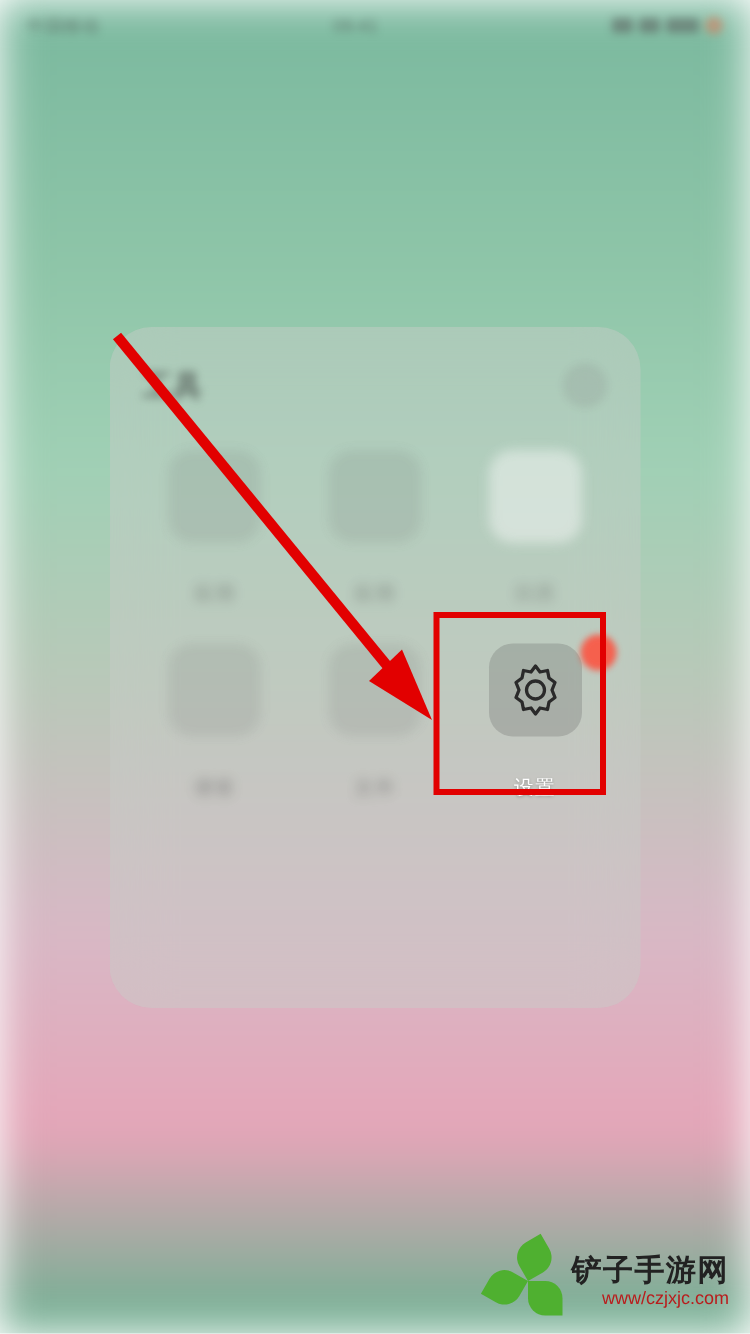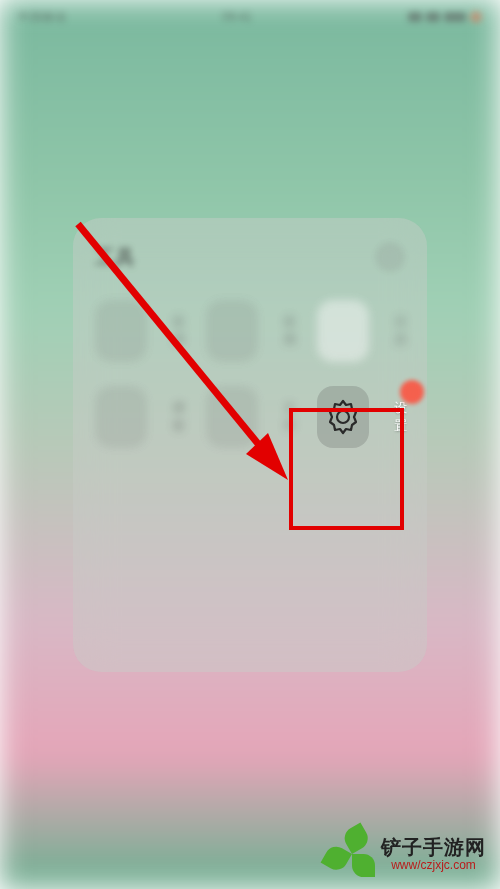--- a/index.html
+++ b/index.html
@@ -9,37 +9,37 @@
 .status-left,.status-center,.status-right{color:#3a3a3a;font-size:12px;font-weight:500}
 .status-right{display:flex;gap:4px;align-items:center}
 .status-right span{width:14px;height:10px;background:#555;border-radius:2px;display:inline-block}
 .status-right span.batt{width:22px;height:10px}
 .status-right span.dot{width:12px;height:12px;border-radius:50%;background:#e07050}
 .folder{position:absolute;left:73px;top:218px;width:354px;height:454px;background:rgba(200,205,200,.45);backdrop-filter:blur(20px);border-radius:28px;padding:24px 22px}
 .folder-head{display:flex;justify-content:space-between;align-items:center;margin-bottom:28px;filter:blur(3px);opacity:.55}
 .folder-title{font-size:20px;font-weight:600;color:#2a2a2a}
 .folder-close{width:30px;height:30px;border-radius:50%;background:rgba(120,120,120,.3)}
 .grid{display:grid;grid-template-columns:repeat(3,1fr);gap:24px 10px}
-.app{display:flex;flex-direction:row;align-items:center;gap:25px;position:relative}
+.app{display:flex;flex-direction:column;align-items:center;gap:25px;position:relative}
 .app.blurred{filter:blur(4px);opacity:.5}
 .app-icon{width:62px;height:62px;border-radius:16px;background:rgba(90,90,90,.25);display:flex;align-items:center;justify-content:center}
 .app-icon.white{background:rgba(250,250,250,.92)}
 .app-label{font-size:13px;color:#fff;text-shadow:0 1px 2px rgba(0,0,0,.3);letter-spacing:1px}
 .app.blurred .app-label{color:#444;text-shadow:none}
 .gear-svg{width:40px;height:40px}
 .highlight-box{position:absolute;left:289px;top:408px;width:115px;height:122px;border:4px solid #e20000;pointer-events:none}
 .badge{position:absolute;top:-6px;right:-6px;width:24px;height:24px;border-radius:50%;background:#ff4d3a;filter:blur(2px);opacity:.85}
 .arrow{position:absolute;left:68px;top:214px;width:260px;height:290px;pointer-events:none}
 .watermark{position:absolute;right:14px;bottom:14px;display:flex;align-items:center;gap:8px}
 .wm-icon{width:42px;height:42px;position:relative}
 .wm-blade{position:absolute;left:50%;top:50%;width:23px;height:23px;background:#4fb030;border-radius:0 50% 0 50%;transform-origin:0 0}
 .wm-b1{transform:rotate(0deg)}
 .wm-b2{transform:rotate(120deg)}
 .wm-b3{transform:rotate(240deg)}
-.wm-text{display:flex;flex-direction:column;align-items:center;line-height:1.15}
+.wm-text{display:flex;flex-direction:column;align-items:flex-end;line-height:1.15}
 .wm-cn{font-size:20px;font-weight:600;color:#222;letter-spacing:1px}
 .wm-url{font-size:12px;color:#b91c1c}
 </style>
 </head>
 <body>
 
 <div class="bg"></div>
 
 <div class="status-bar">
   <div class="status-left">中国移动</div>

